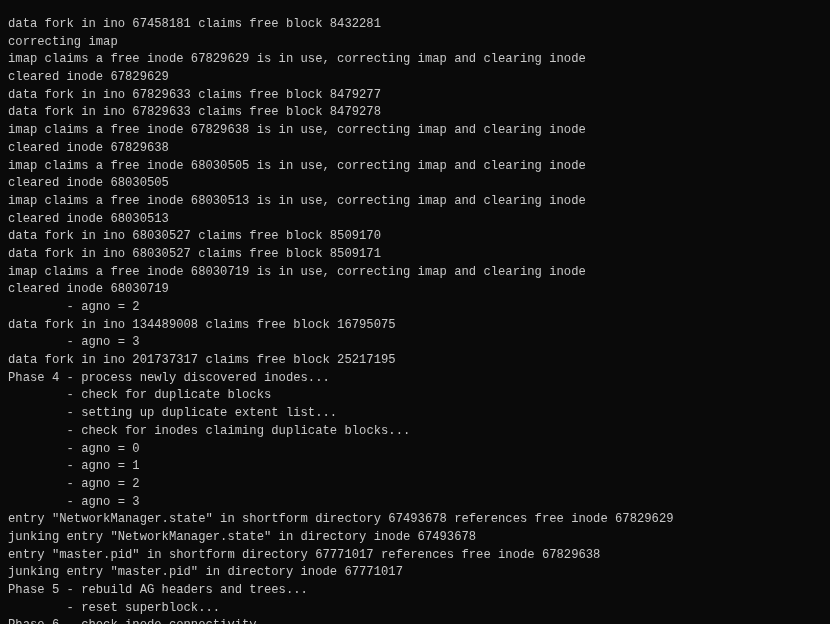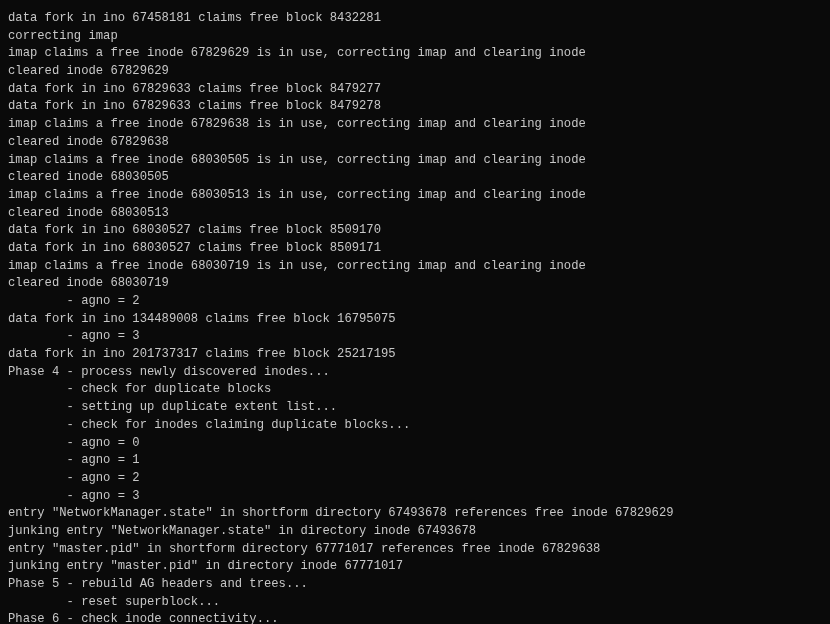--- a/index.html
+++ b/index.html
@@ -13,21 +13,21 @@
       height: 624px;
       overflow: hidden;
       display: flex;
       align-items: center;
       justify-content: center;
     }
     .terminal {
       background: #0a0a0a;
       width: 830px;
       height: 624px;
-      padding: 10px 8px;
+      padding: 16px 8px;
       font-family: 'Courier New', Courier, monospace;
       font-size: 12.2px;
       line-height: 1.45;
       color: #c8c8c8;
       overflow: hidden;
       position: relative;
     }
     .terminal-content {
       white-space: pre;
       word-wrap: break-word;

